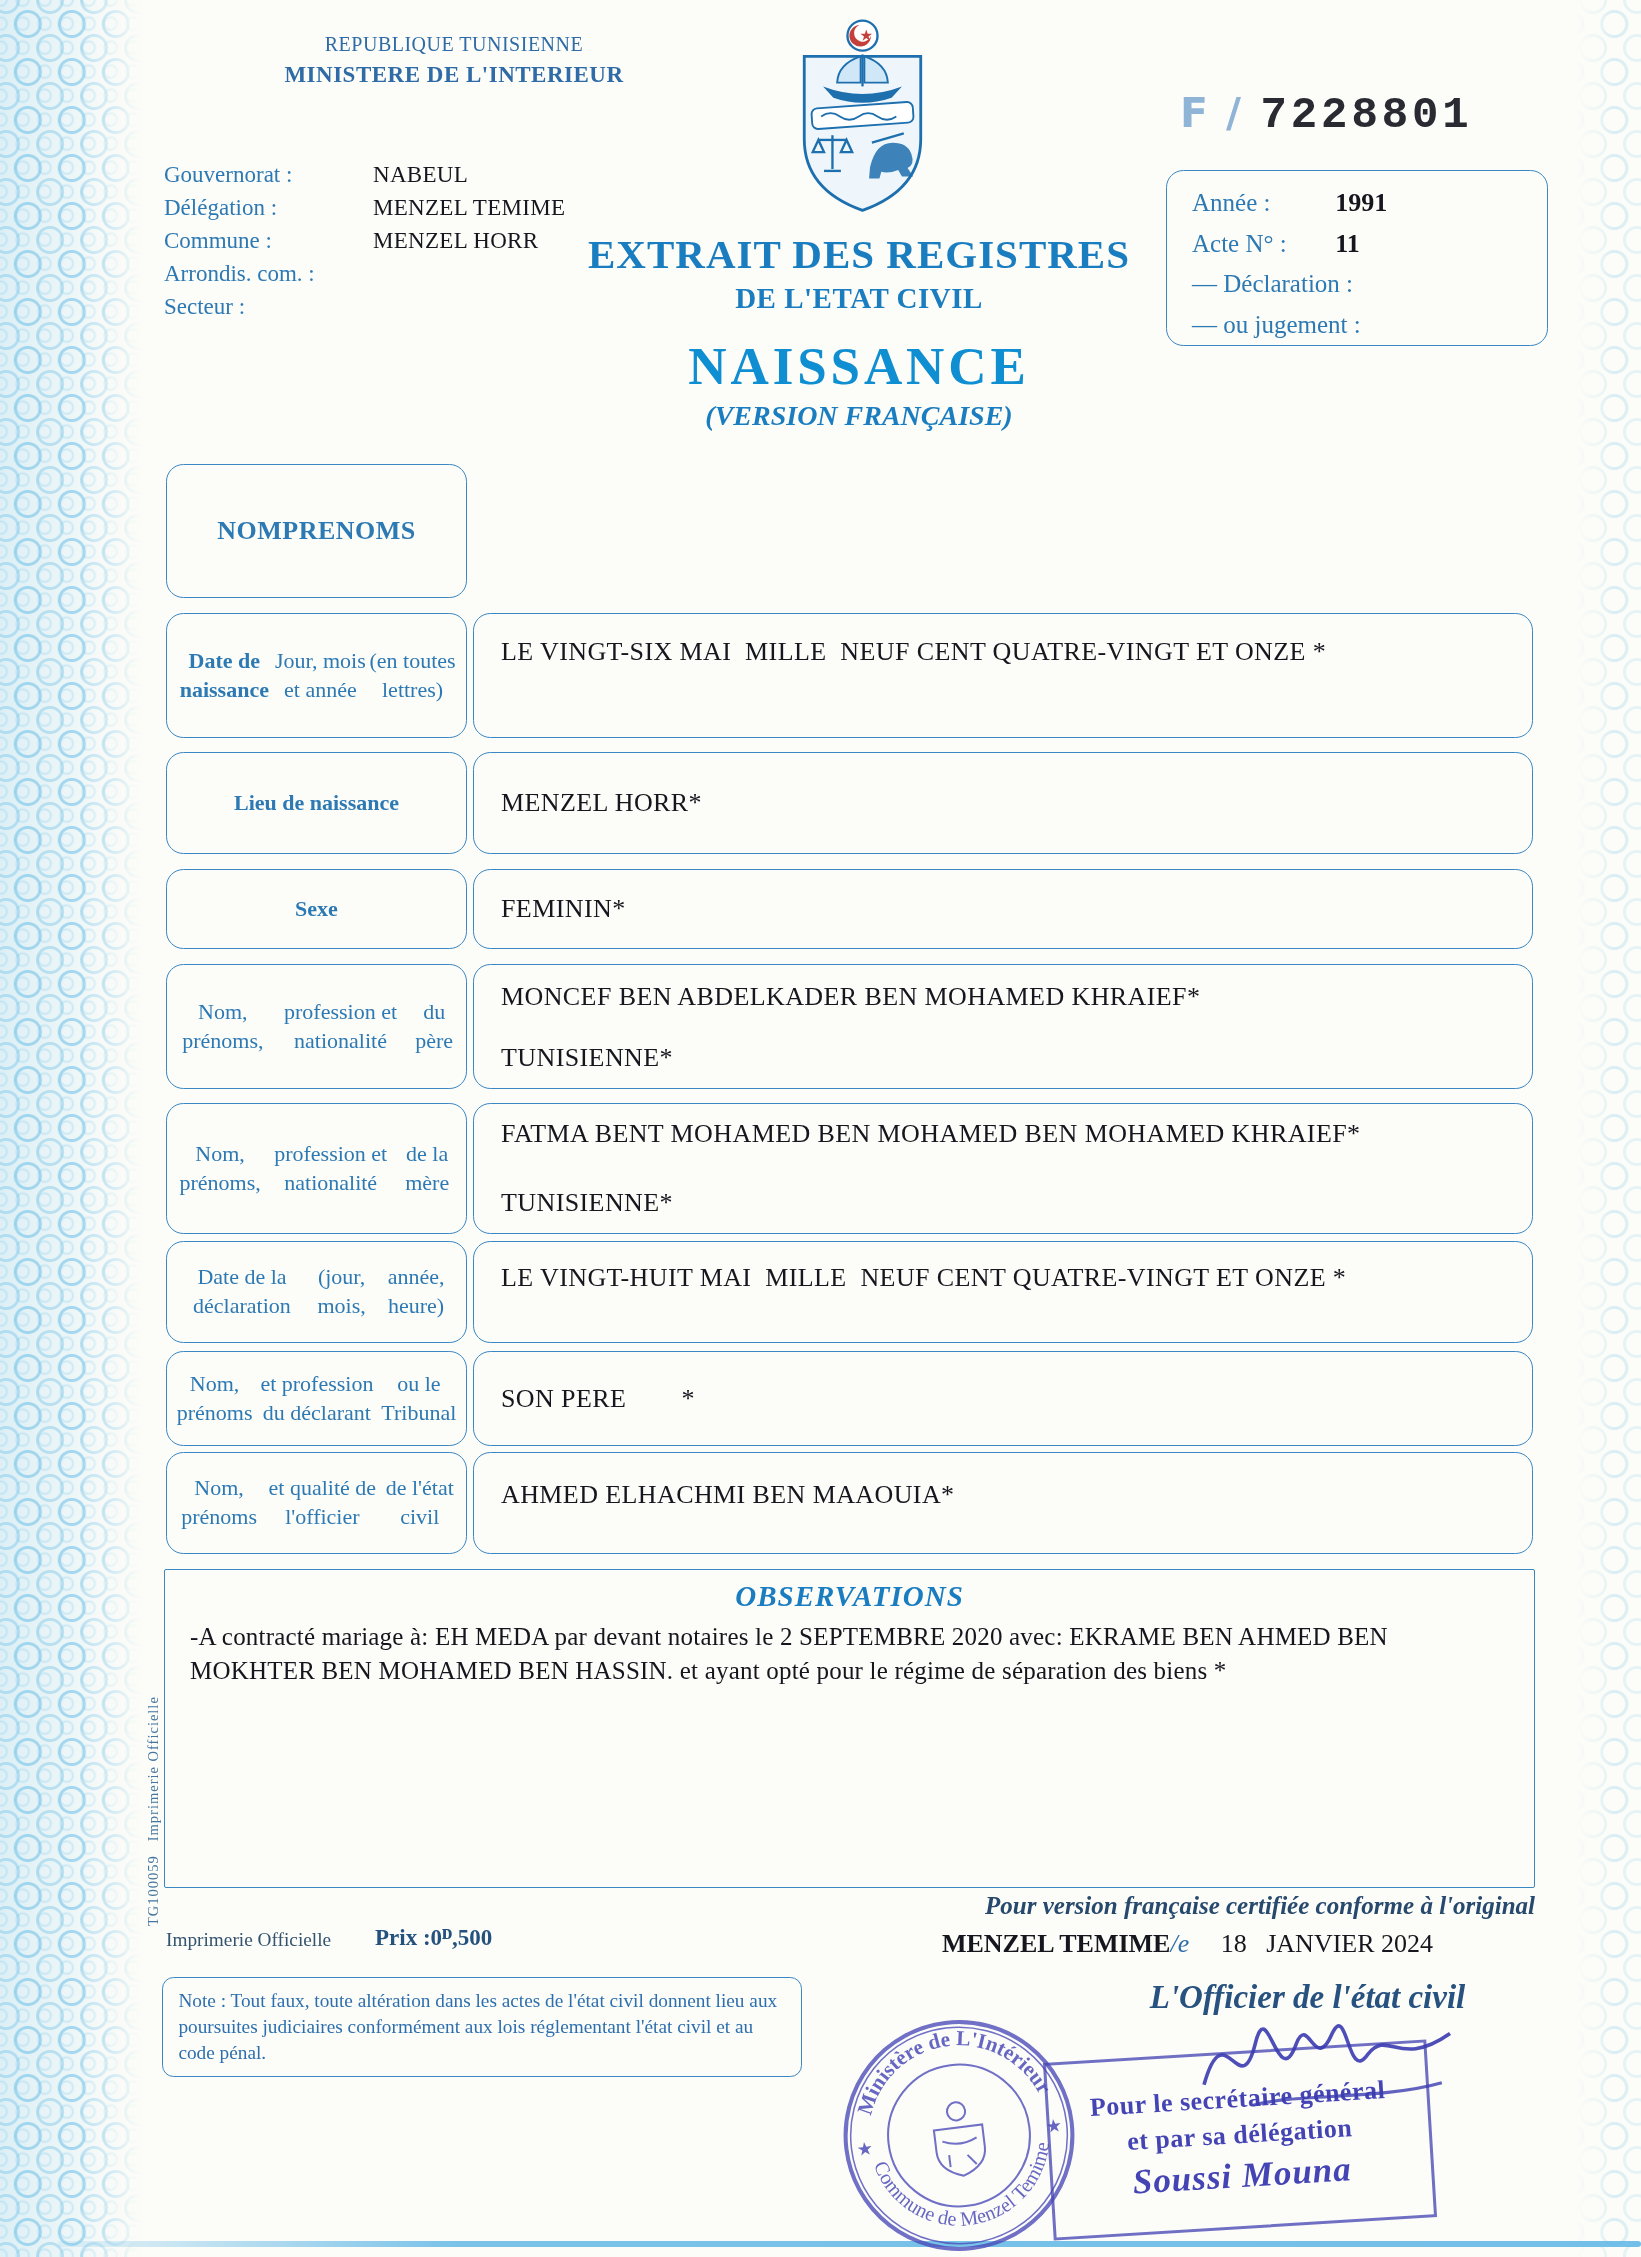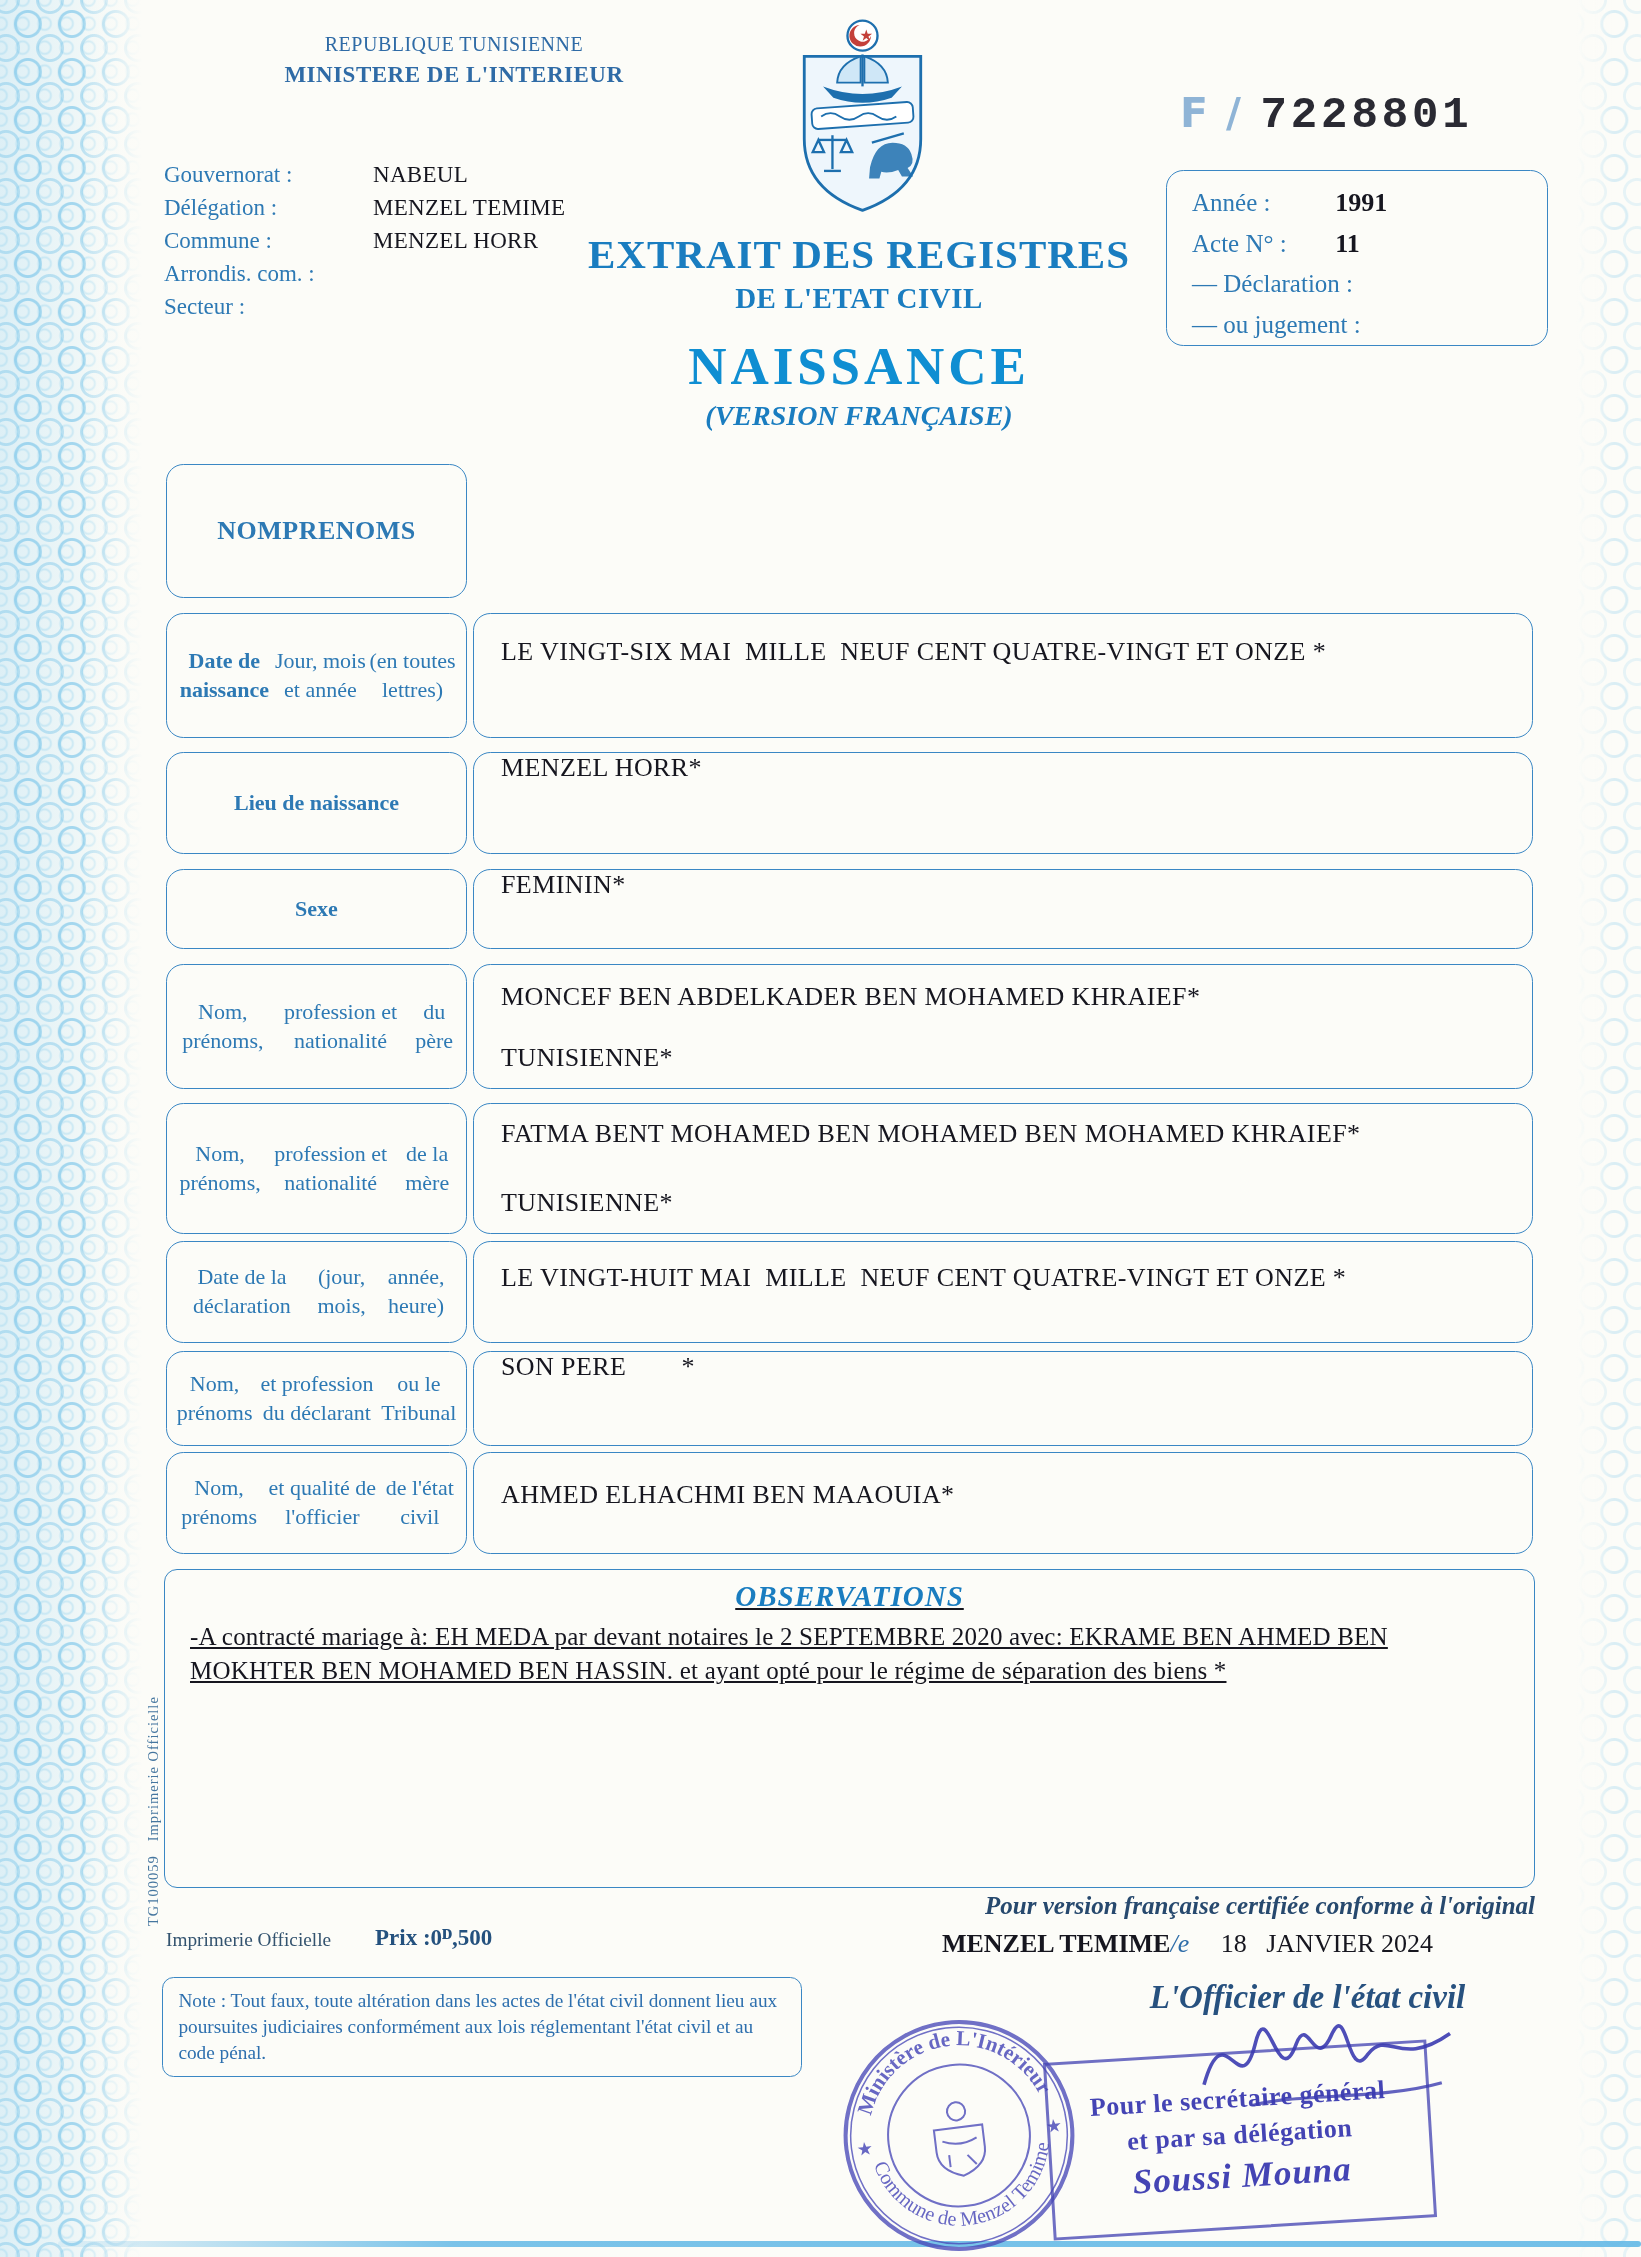--- a/index.html
+++ b/index.html
@@ -67,27 +67,27 @@
   
   .row { position:absolute; left:0; width:100%; }
   .row-label { position:absolute; left:166px; top:0; width:301px; height:100%;
     border:1.9px solid #3a87c4; border-radius:17.4px; box-sizing:border-box;
     display:flex; flex-direction:row; justify-content:center; align-items:center;
     text-align:center; color:#2d79b4; font-size:22px; line-height:1.3; padding:3.9px 9.7px; }
   .row-value { position:absolute; left:473px; top:0; width:1060px; height:100%;
     border:1.9px solid #3a87c4; border-radius:17.4px; box-sizing:border-box;
     padding-left:27px; padding-right:19.3px; display:flex; flex-direction:column;
     color:#16161f; font-size:26px; letter-spacing:0.4px; }
-  .v-center { justify-content:flex-start; }
+  .v-center { justify-content:center; }
   .lb { font-weight:bold; }
   .label-big { font-size:26px; line-height:1.6; letter-spacing:0.5px; }
 
   
   .obs { position:absolute; left:164px; top:1569px; width:1371px; height:319px;
-    border:1.9px solid #3a87c4; border-radius:13px; box-sizing:border-box; padding:9.7px 25px;text-decoration:underline; }
+    border:1.9px solid #3a87c4; border-radius:2px; box-sizing:border-box; padding:9.7px 25px; }
   .obs-title { text-align:center; font-size:29px; font-weight:bold; font-style:italic; color:#1a7dc0; letter-spacing:1px; }
   .obs-text { margin-top:7.7px; font-size:25px; line-height:1.35; color:#15151e; letter-spacing:0.2px; }
 
   
   .certified { position:absolute; left:869px; top:1892px; width:666px; text-align:right;
     font-size:25px; font-style:italic; font-weight:600; color:#27496e; }
   .place-date { position:absolute; left:888px; top:1929px; width:599px; text-align:center; font-size:26px; color:#16161f; }
   .place-date .place { font-weight:600; }
   .place-date .le { font-style:italic; color:#2d6ca8; }
   .place-date .date { margin-left:25px; }

